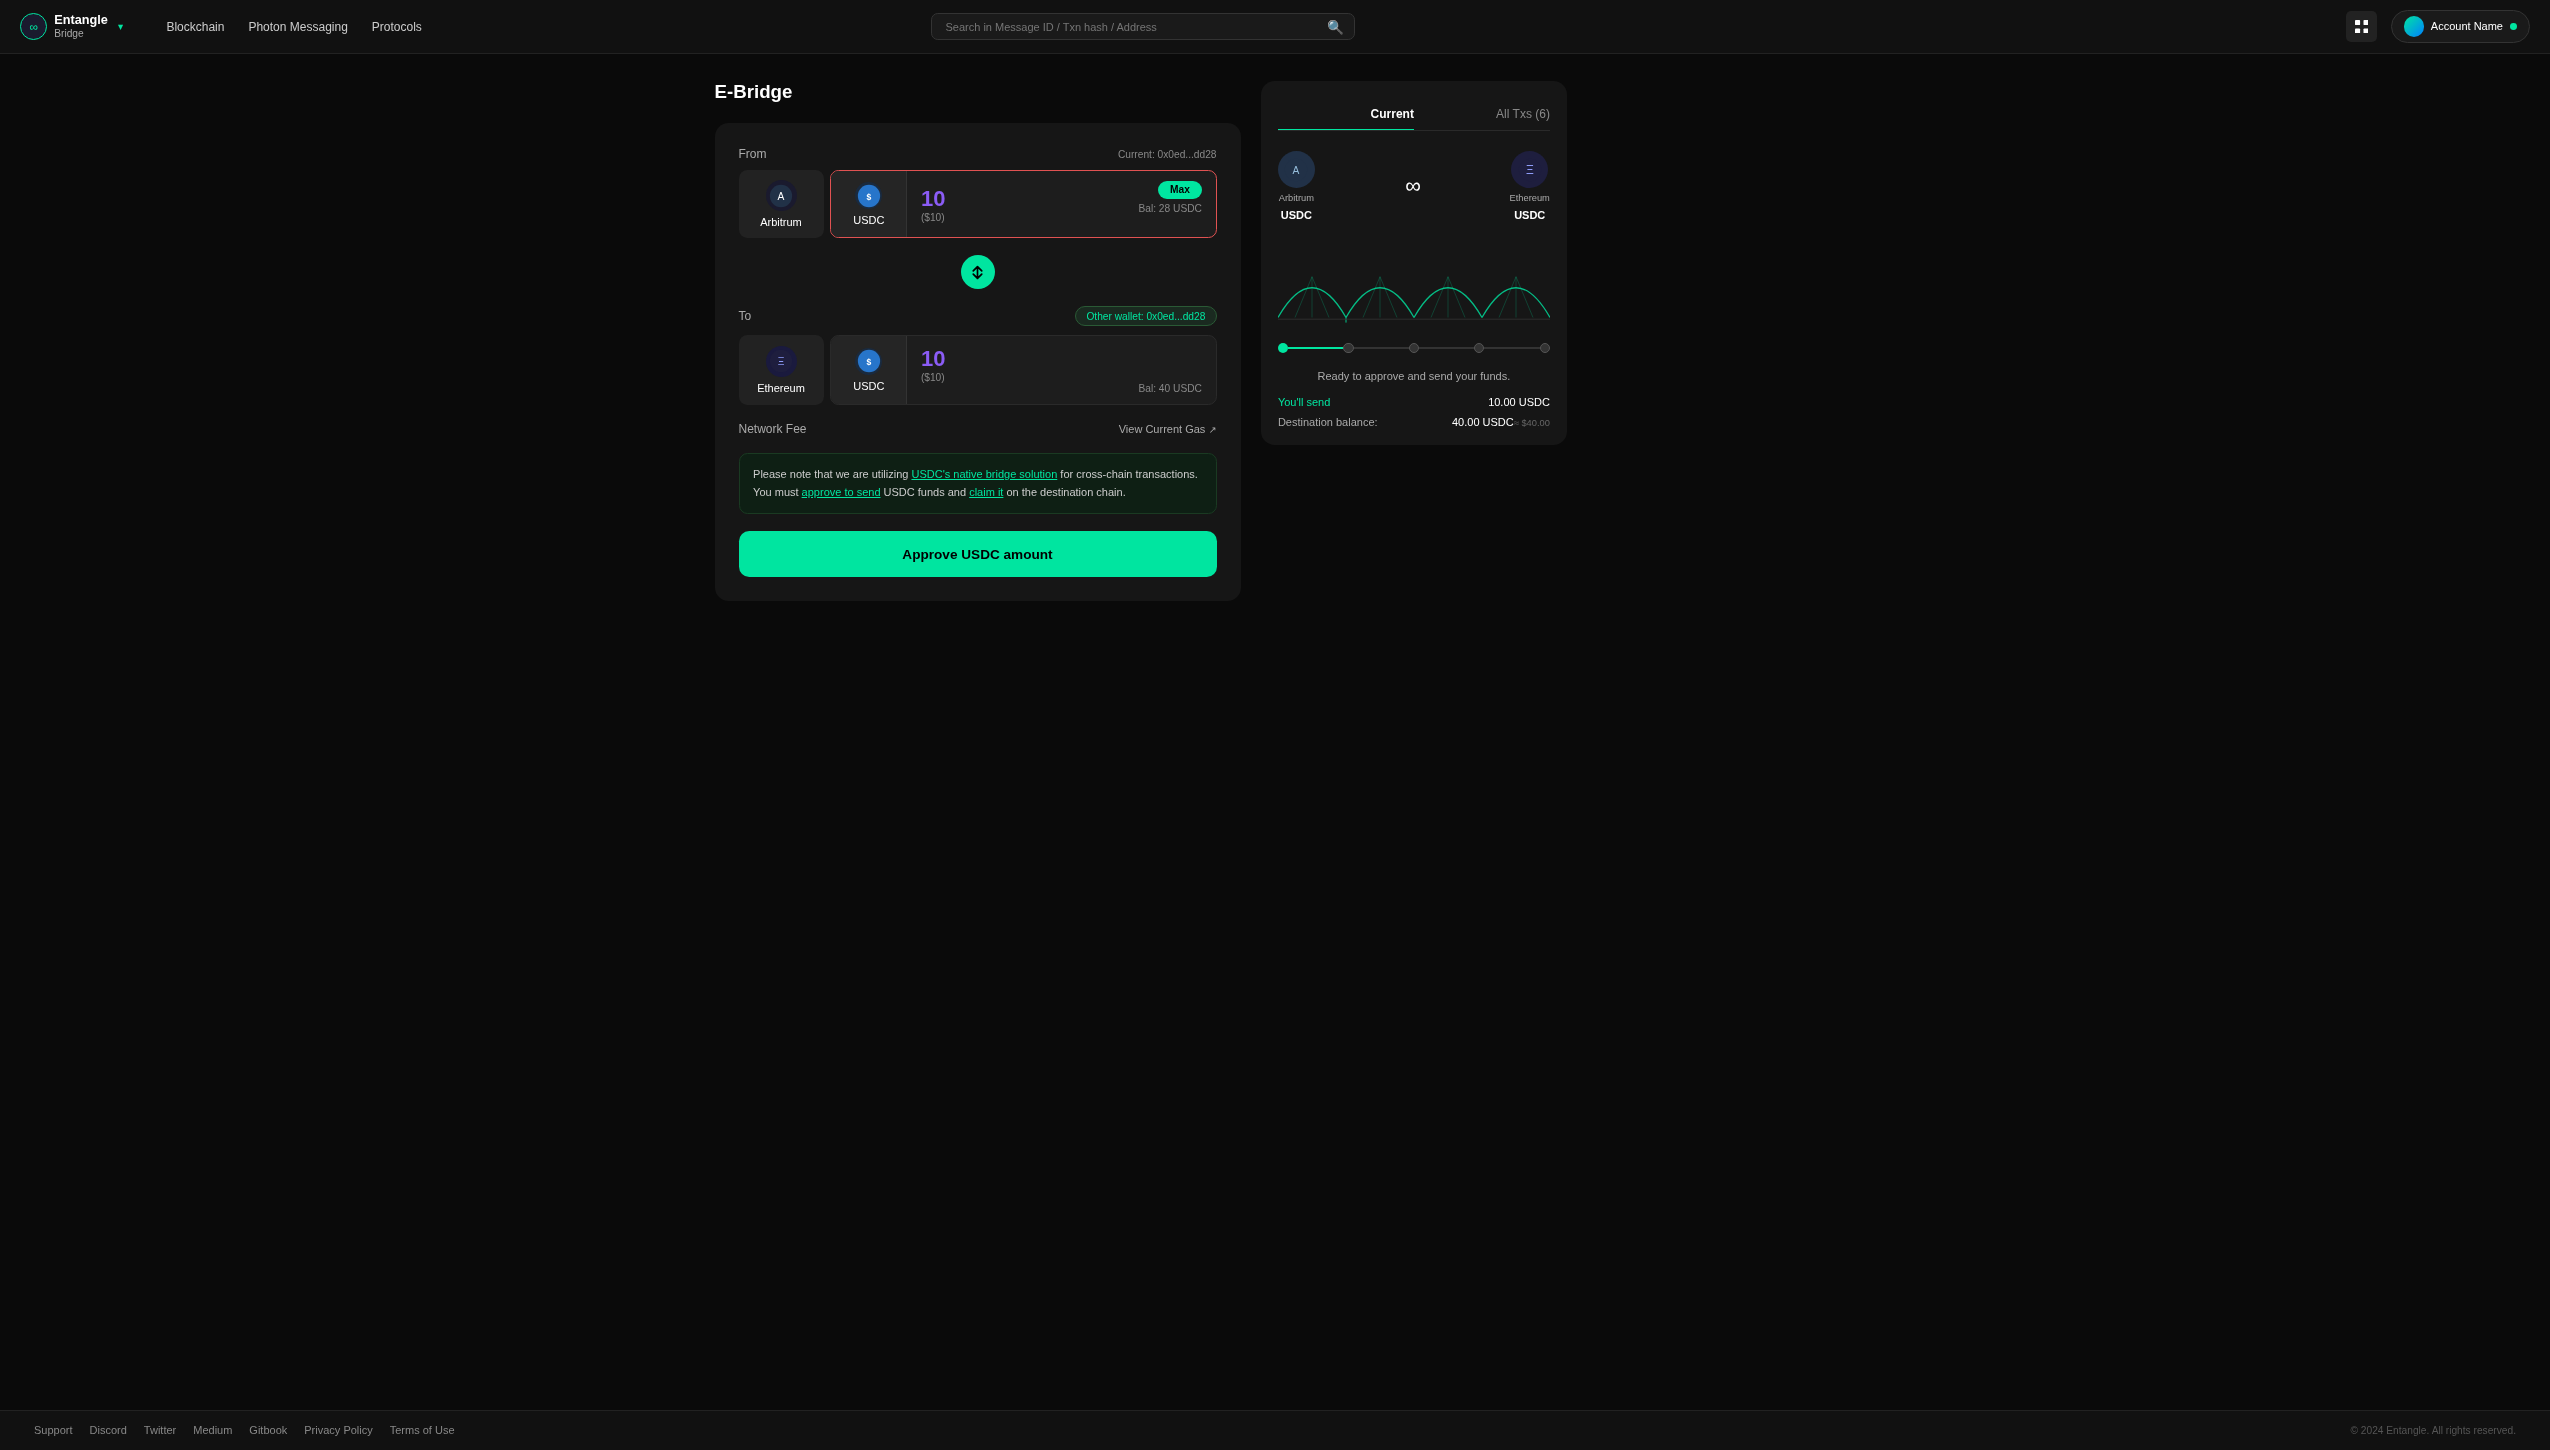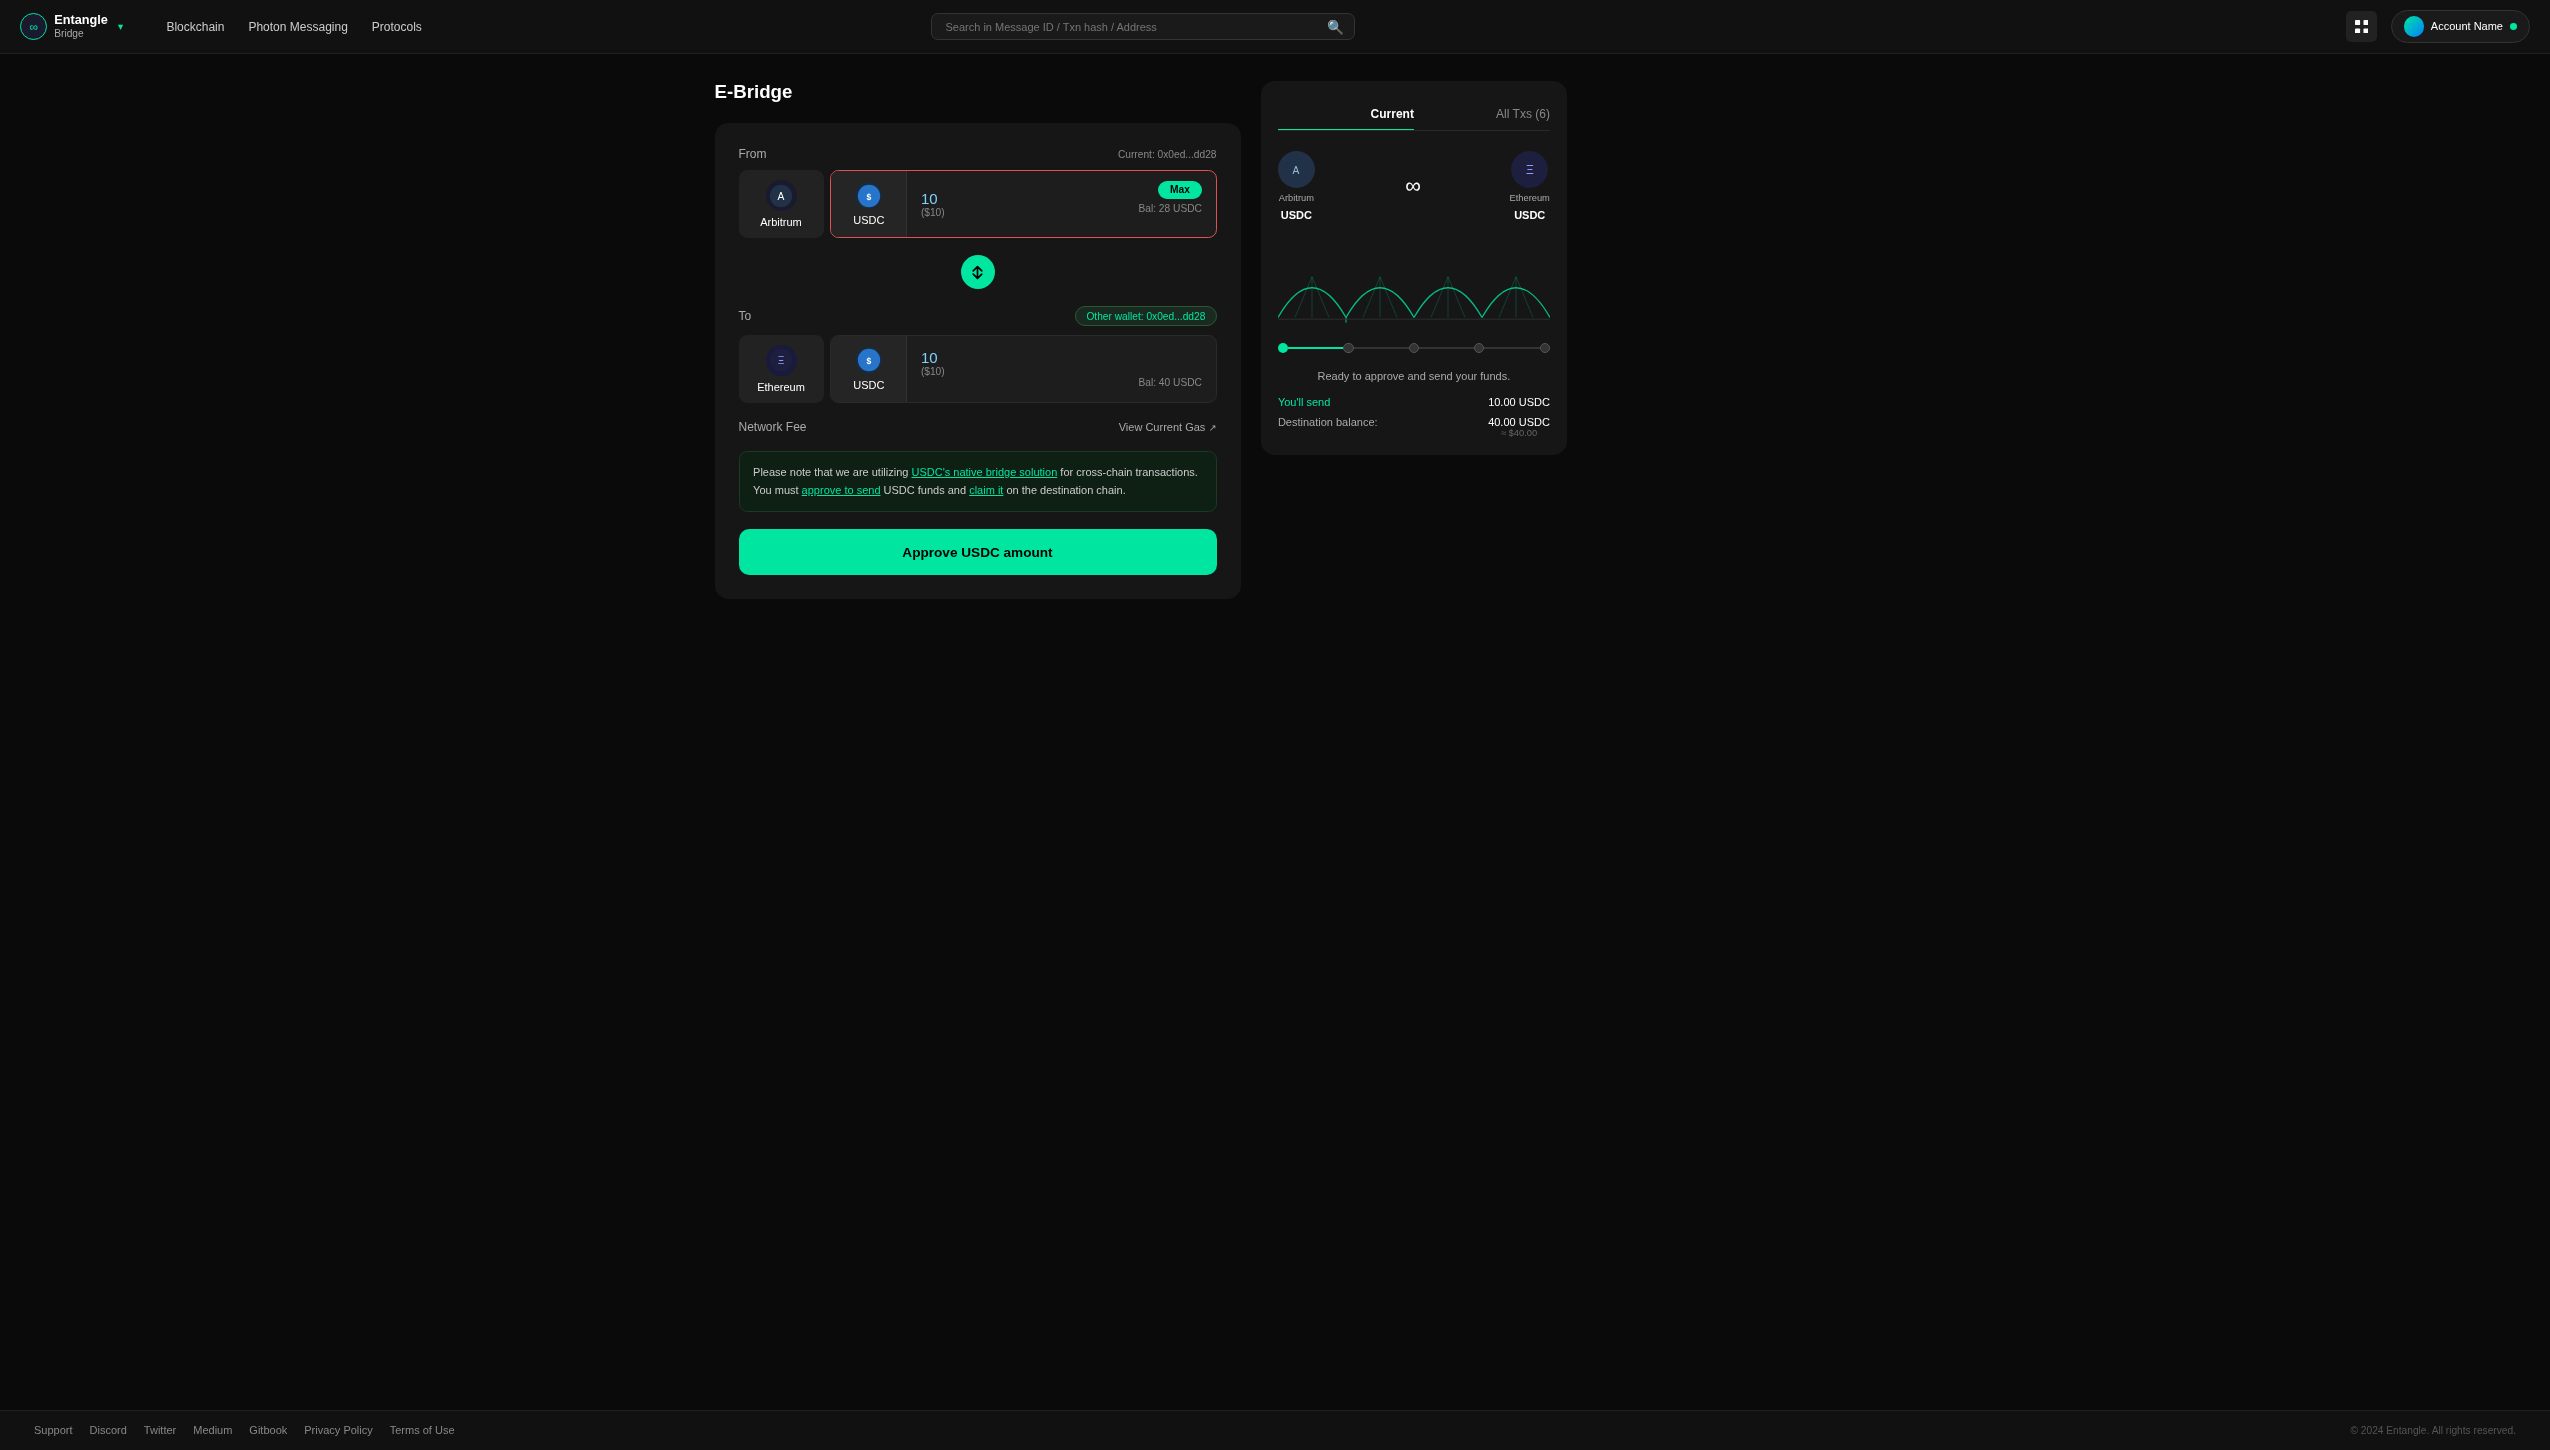--- a/index.html
+++ b/index.html
@@ -258,23 +258,23 @@
     }
     .amount-area {
       flex: 1;
       padding: 10.2px 13.6px;
       display: flex;
       flex-direction: column;
       justify-content: center;
       position: relative;
     }
     .amount-value {
-      font-size: 15px;
-      font-weight: 400;
-      color: #7dd3fc;
+      font-size: 22px;
+      font-weight: 700;
+      color: #8b5cf6;
     }
     .amount-usd {
       font-size: 10.2px;
       color: #888;
     }
     .max-btn {
       position: absolute;
       right: 13.6px;
       top: 10.2px;
       background: #00e5a0;
@@ -776,21 +776,21 @@
 
     <p class="status-text">Ready to approve and send your funds.</p>
 
     <div class="tx-details">
       <div class="tx-detail-row">
         <span class="tx-detail-label green" style="color:#00e5a0;">You'll send</span>
         <span class="tx-detail-value">10.00 USDC</span>
       </div>
       <div class="tx-detail-row">
         <span class="tx-detail-label">Destination balance:</span>
-        <div style="display:flex;flex-direction:column;align-items:center;">
+        <div style="display:flex;flex-direction:row;align-items:flex-end;">
           <span class="tx-detail-value">40.00 USDC</span>
           <span class="tx-detail-sub">≈ $40.00</span>
         </div>
       </div>
     </div>
 
   </div>
 </div>
 
 <footer class="footer">

